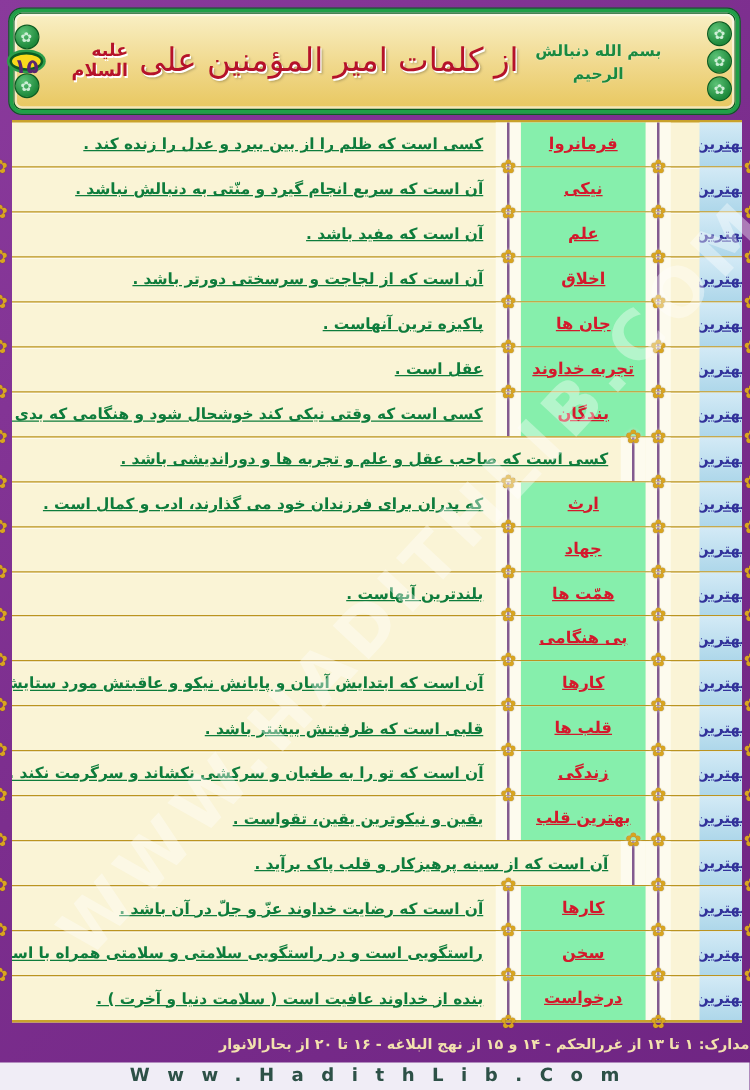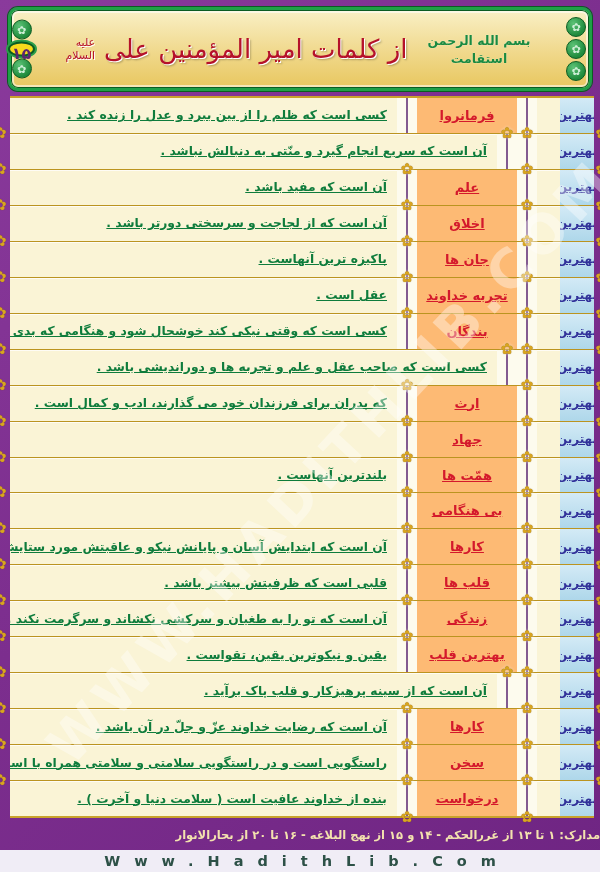--- a/index.html
+++ b/index.html
@@ -12,21 +12,21 @@
             background:linear-gradient(180deg,#f9f0c6 0%,#f0d88b 55%,#e8c75f 100%);
             border:3px solid #1fa047; border-radius:10px;
             box-shadow:0 0 0 1px #0b5c22, inset 0 0 0 1px #0b5c22, inset 0 0 0 3px rgba(255,255,255,.55); }
   .bismillah { position:absolute; right:50px; top:22px; width:120px; text-align:center;
                color:#1b8a3f; font-weight:bold; font-size:12.5px; line-height:1.45;
                text-shadow:0 0 1px rgba(255,255,255,.8); }
   .title-wrap { position:absolute; left:58px; right:185px; top:0; bottom:0;
                 display:flex; align-items:center; justify-content:center; gap:9px; }
   .title { color:#b5122a; font-weight:normal; font-size:26px; white-space:nowrap;
            text-shadow:1px 1px 0 #fff, 2px 2px 2px rgba(0,0,0,.25); }
-  .honorific { color:#b5122a; font-weight:normal; font-size:11px; text-shadow:1px 1px 0 #fff; }
+  .honorific { color:#b5122a; font-weight:bold; font-size:14px; text-shadow:1px 1px 0 #fff; }
   .orn-col { position:absolute; top:50%; transform:translateY(-50%);
              display:flex; flex-direction:column; align-items:center; gap:2px; }
   .orn-col.right { right:3px; }
   .orn-col.left  { left:-3px; }
   .green-dot { width:20px; height:20px; border-radius:50%;
                background:radial-gradient(circle at 35% 30%,#5cc276,#1f8a3c 70%);
                border:1px solid #0b5c22; color:#cdeed6; font-size:11px;
                display:grid; place-items:center; }
   .badge { width:27px; height:15px; border-radius:50%; background:#f8d91c;
            border:2px solid #0b5c22; color:#5a2570; font-weight:bold; font-size:16px;
@@ -34,21 +34,21 @@
 
   
   .body-frame { position:absolute; top:96px; left:10px; right:6px; height:722px;
                 background:#faf4d6; border-top:2px solid #c9a22c; border-bottom:2px solid #c9a22c; }
   .rows { display:flex; flex-direction:column; height:100%; }
   .row { position:relative; flex:1; display:flex; direction:rtl; align-items:stretch; }
   .row + .row { border-top:1px solid #bb9420; box-shadow:inset 0 1px 0 rgba(255,255,255,.75); }
   .cell { display:flex; align-items:center; justify-content:center; overflow:hidden;text-decoration:underline; }
   .best { width:34px; background:linear-gradient(180deg,#d3eaf6,#aed7ea);
           color:#32329a; font-weight:bold; font-size:12px;margin-left:23px; }
-  .cat  { width:100px; background:#fdba74; color:#d4192c; font-weight:bold; font-size:13px;
+  .cat  { width:100px; background:#86efac; color:#d4192c; font-weight:bold; font-size:13px;
           white-space:nowrap; }
   .txt  { flex:1; justify-content:flex-start; padding:0 10px 0 6px;
           color:#0e7c3c; font-weight:bold; font-size:12.3px; white-space:nowrap; }
   .orn-strip { position:relative; width:20px; background:#fdfbee; }
   .orn-strip::after { content:""; position:absolute; top:0; bottom:0; left:50%;
                       width:2px; margin-left:-1px; background:#5a2570; opacity:.75; }
   .row + .row .orn-strip .flower-top { display:block; }
   .flower-top { display:none; position:absolute; top:-10px; left:50%; transform:translateX(-50%);
                 color:#d9a520; font-size:15px; z-index:3;
                 text-shadow:0 0 1px #7a5a10, 0 0 3px rgba(255,255,255,.8); }
@@ -74,21 +74,21 @@
                background:#f0edf6; color:#2d5147; font-weight:bold; font-size:14.5px;
                letter-spacing:14px; text-indent:14px; text-align:center; line-height:22px;
                direction:ltr; }
 </style>
 </head>
 <body>
 
 <div class="poster">
 
   <div class="header">
-    <div class="bismillah">بسم الله الرحمن استقامت</div>
+    <div class="bismillah">بسم الله دنبالش الرحیم</div>
     <div class="title-wrap">
       <span class="title">از کلمات امیر المؤمنین علی</span>
       <span class="honorific">علیه السلام</span>
     </div>
     <div class="orn-col right">
       <span class="green-dot">✿</span>
       <span class="green-dot">✿</span>
       <span class="green-dot">✿</span>
     </div>
     <div class="orn-col left">
@@ -121,20 +121,23 @@
   </div>
 
   <div class="row">
     <div class="cell best">
       <span>بهترین</span>
     </div>
     <div class="orn-strip">
       <span class="flower-top">✿</span>
 
     </div>
+    <div class="cell cat">
+      <span>نیکی</span>
+    </div>
     <div class="orn-strip">
       <span class="flower-top">✿</span>
 
     </div>
     <div class="cell txt">
       <span>آن است که سریع انجام گیرد و منّتی به دنبالش نباشد .</span>
     </div>
   </div>
 
   <div class="row">

